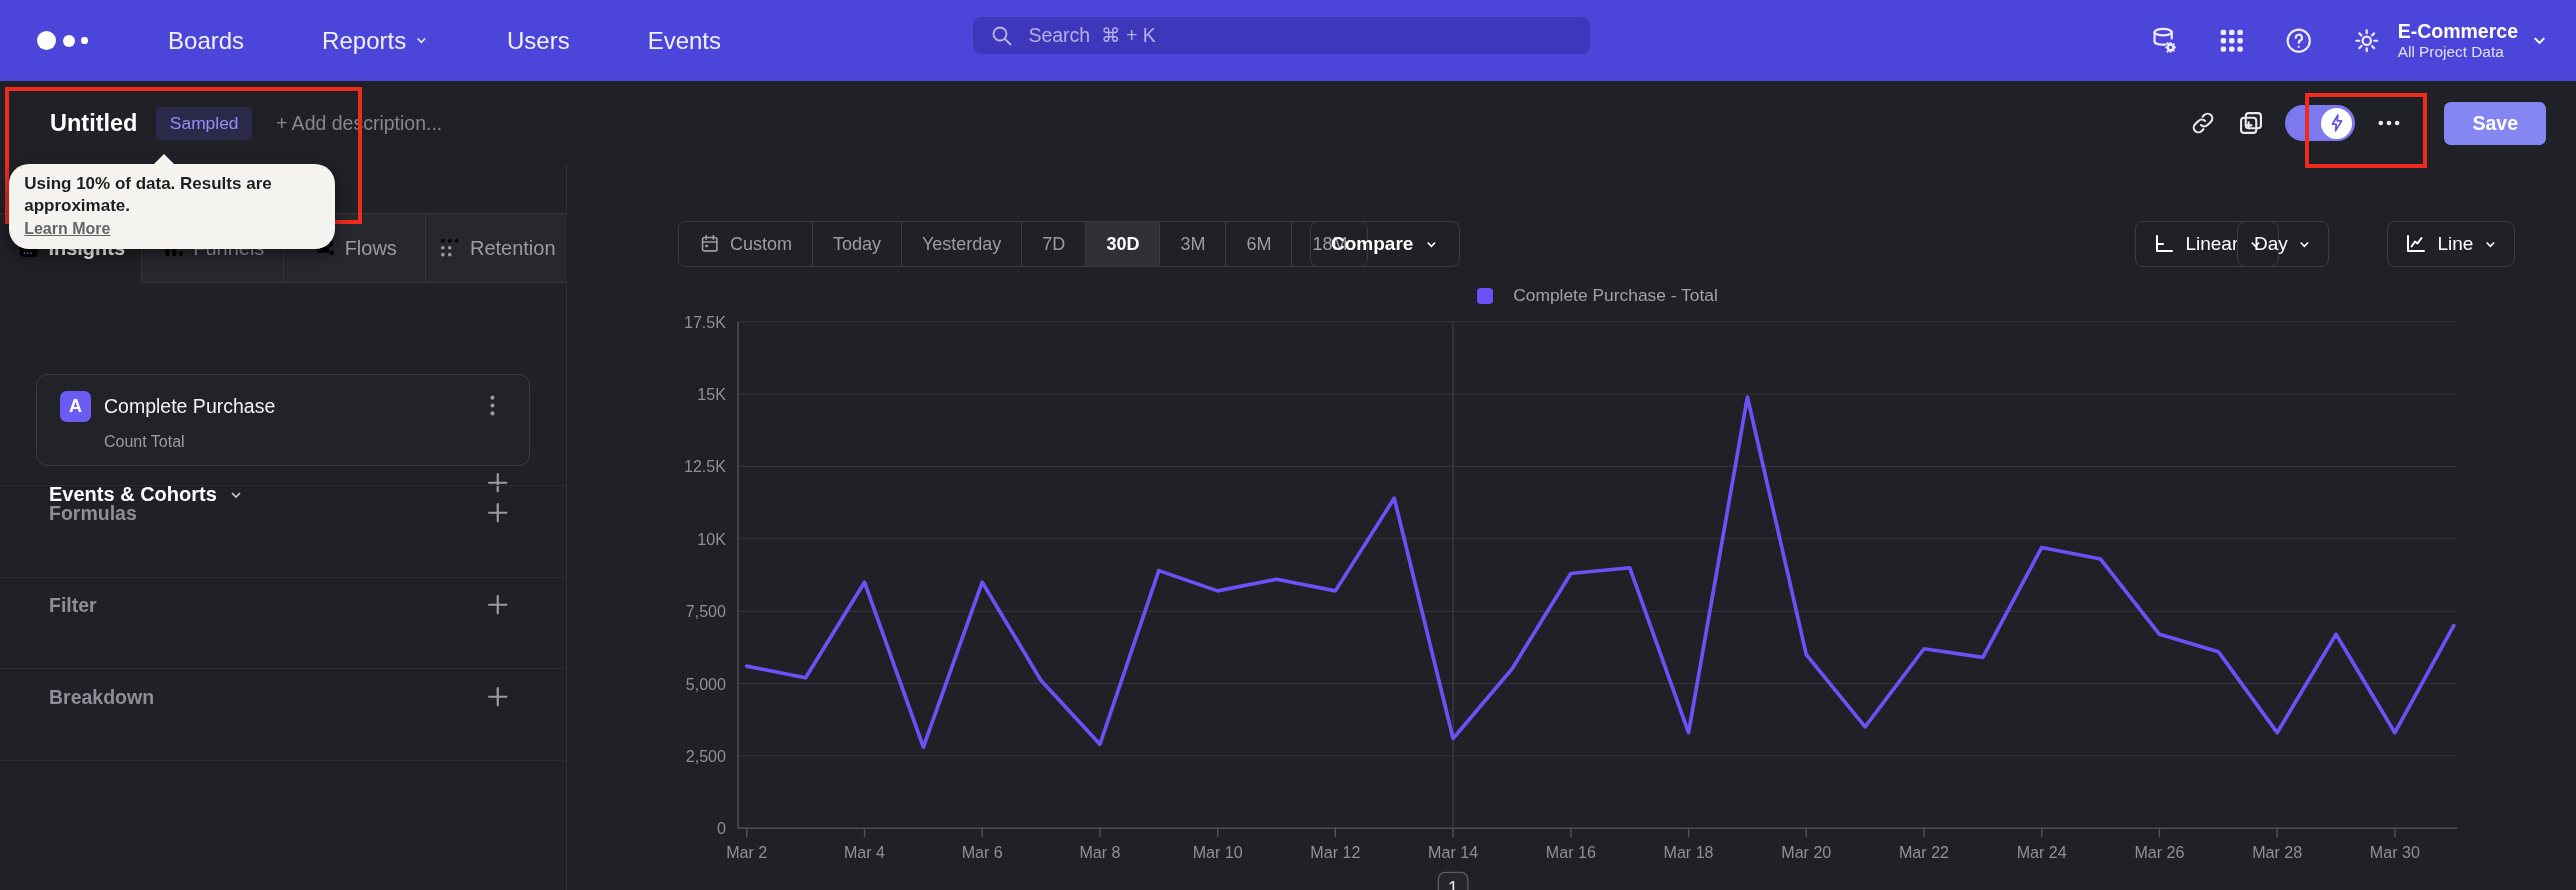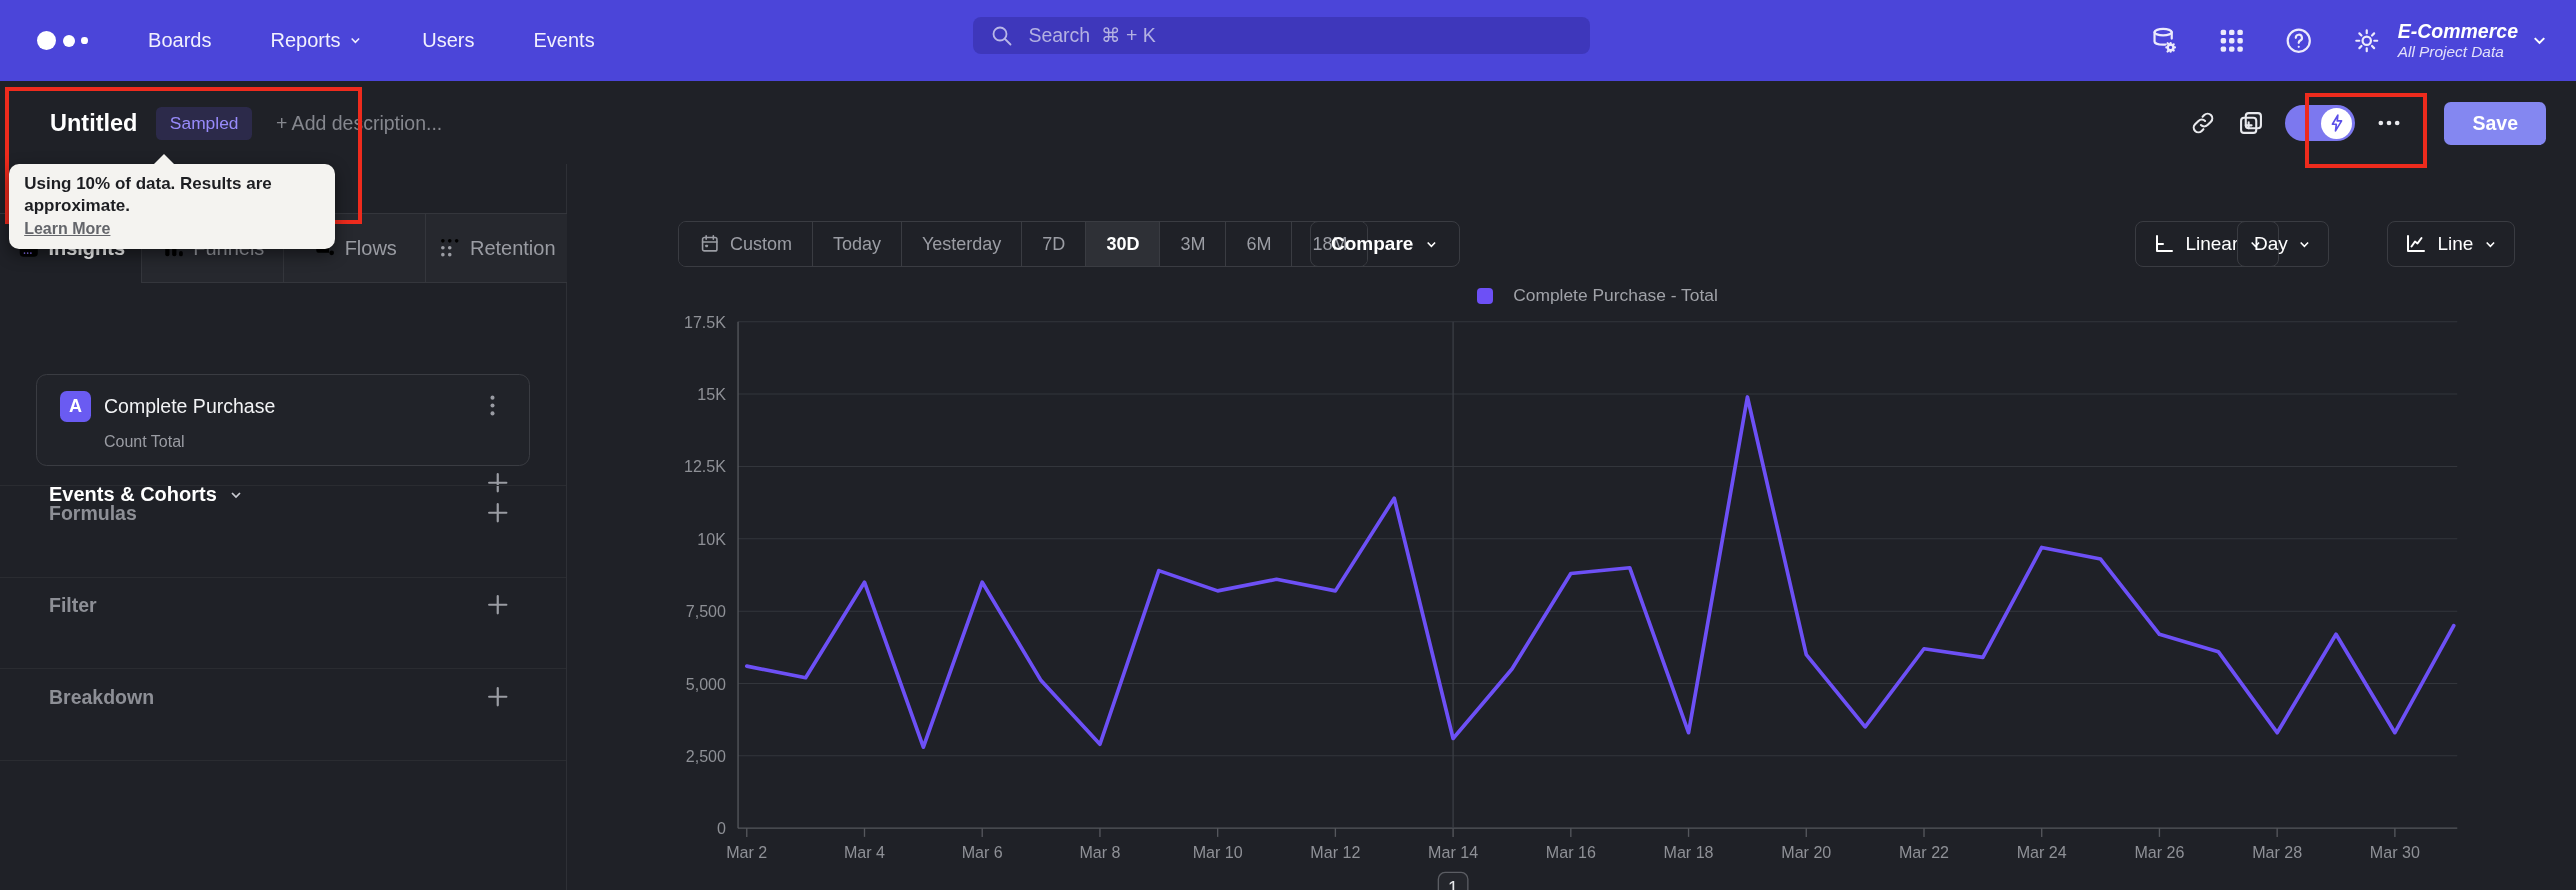--- a/index.html
+++ b/index.html
@@ -8,21 +8,21 @@
   .icon svg{fill:none;stroke:currentColor;stroke-width:1.8;stroke-linecap:round;stroke-linejoin:round;display:block;}
   .chev{width:14.8px;height:14.8px;}
   .chev polyline{fill:none;stroke:currentColor;stroke-width:2.6;}
 
   
   .topnav{position:absolute;left:0;top:0;width:2576px;height:81px;background:#4b45d9;
     display:flex;align-items:center;color:#fff;}
   .logo{margin-left:37px;display:flex;align-items:center;gap:6.7px;cursor:pointer;}
   .logo i{background:#fff;border-radius:50%;display:block;}
   .logo .d1{width:19px;height:19px;} .logo .d2{width:12px;height:12px;} .logo .d3{width:6.7px;height:6.7px;}
-  .nav-items{display:flex;align-items:center;gap:59px;margin-left:60px;font-size:20px;font-weight:500;}
+  .nav-items{display:flex;align-items:center;gap:78px;margin-left:80px;font-size:24px;font-weight:500;}
   .nav-item{display:flex;align-items:center;gap:8px;cursor:pointer;color:#f1f0fd;}
   .search{position:absolute;left:973px;top:17px;width:617px;height:37px;border-radius:8px;
     background:rgba(28,22,110,.28);display:flex;align-items:center;padding:0 17.4px;box-sizing:border-box;color:#b9b7e8;}
   .search input{flex:1;background:transparent;border:none;outline:none;color:#e6e5fa;
     font-size:19.5px;margin-left:12px;font-family:inherit;}
   .search input::placeholder{color:#b3b1e2;}
   .top-icons{position:absolute;right:195px;top:0;height:81px;display:flex;align-items:center;gap:38px;color:#eceafc;}
   .top-icons .tbtn{width:29.5px;height:29.5px;cursor:pointer;}
   .project{position:absolute;right:27px;top:0;height:81px;display:flex;align-items:center;gap:12px;cursor:pointer;color:#fff;}
   .project .pname{font-size:19.5px;font-weight:700;line-height:1.15;}
@@ -89,21 +89,21 @@
   .dd-linear{left:1568px;} .dd-day{left:1670px;} .dd-line{left:1820px;}
   .legend{position:absolute;left:171px;top:121px;width:1719px;display:flex;align-items:center;
     justify-content:center;gap:20px;}
   .legend .swatch{width:16px;height:16px;border-radius:4px;background:#6d50f6;}
   .legend .ltext{color:#a0a2a8;font-size:17.4px;}
   #chart-svg{position:absolute;left:0;top:0;}
   #chart-svg text{font-family:"Liberation Sans","DejaVu Sans",sans-serif;}
 
   
   .red-box{position:absolute;border:4px solid #ee2b1d;z-index:50;pointer-events:none;}
-  .tooltip{position:absolute;left:9.4px;top:164px;width:326px;z-index:60;background:#f4f3f0;border-radius:10px;
+  .tooltip{position:absolute;left:9.4px;top:164px;width:326px;z-index:60;background:#f4f3f0;border-radius:20px;
     padding:9.4px 14.8px 10.7px 14.8px;box-sizing:border-box;box-shadow:0 5.4px 16px rgba(0,0,0,.45);}
   .tooltip .tline{color:#1d1e22;font-size:17px;font-weight:700;line-height:1.3;}
   .tooltip .tlink{color:#63656a;font-size:16px;font-weight:700;text-decoration:underline;cursor:pointer;display:inline-block;margin-top:2.7px;}
   .tooltip .arrow{position:absolute;left:145px;top:-10px;width:0;height:0;
     border-left:10.7px solid transparent;border-right:10.7px solid transparent;border-bottom:10.7px solid #f4f3f0;}
 </style>
 </head>
 <body>
 
 <header class="topnav">
@@ -168,21 +168,21 @@
         </svg>
     </span>
     <span class="tbtn">
       <svg viewBox="0 0 24 24" width="29.5" height="29.5">
           <circle cx="12" cy="12" r="3.4"></circle>
           <path d="M12 3.5v2.4M12 18.1v2.4M3.5 12h2.4M18.1 12h2.4M6 6l1.7 1.7M16.3 16.3 18 18M18 6l-1.7 1.7M7.7 16.3 6 18"></path>
         </svg>
     </span>
   </div>
   <div class="project">
-    <span style="text-align:left;font-style:italic;">
+    <span style="text-align:left;">
       <div class="pname">E-Commerce</div>
       <div class="pscope">All Project Data</div>
     </span>
     <svg class="chev" viewBox="0 0 24 24" style="width:19px;height:19px;">
         <polyline points="6 9 12 15 18 9"></polyline>
       </svg>
   </div>
 </header>
 
 <div class="titlebar">

